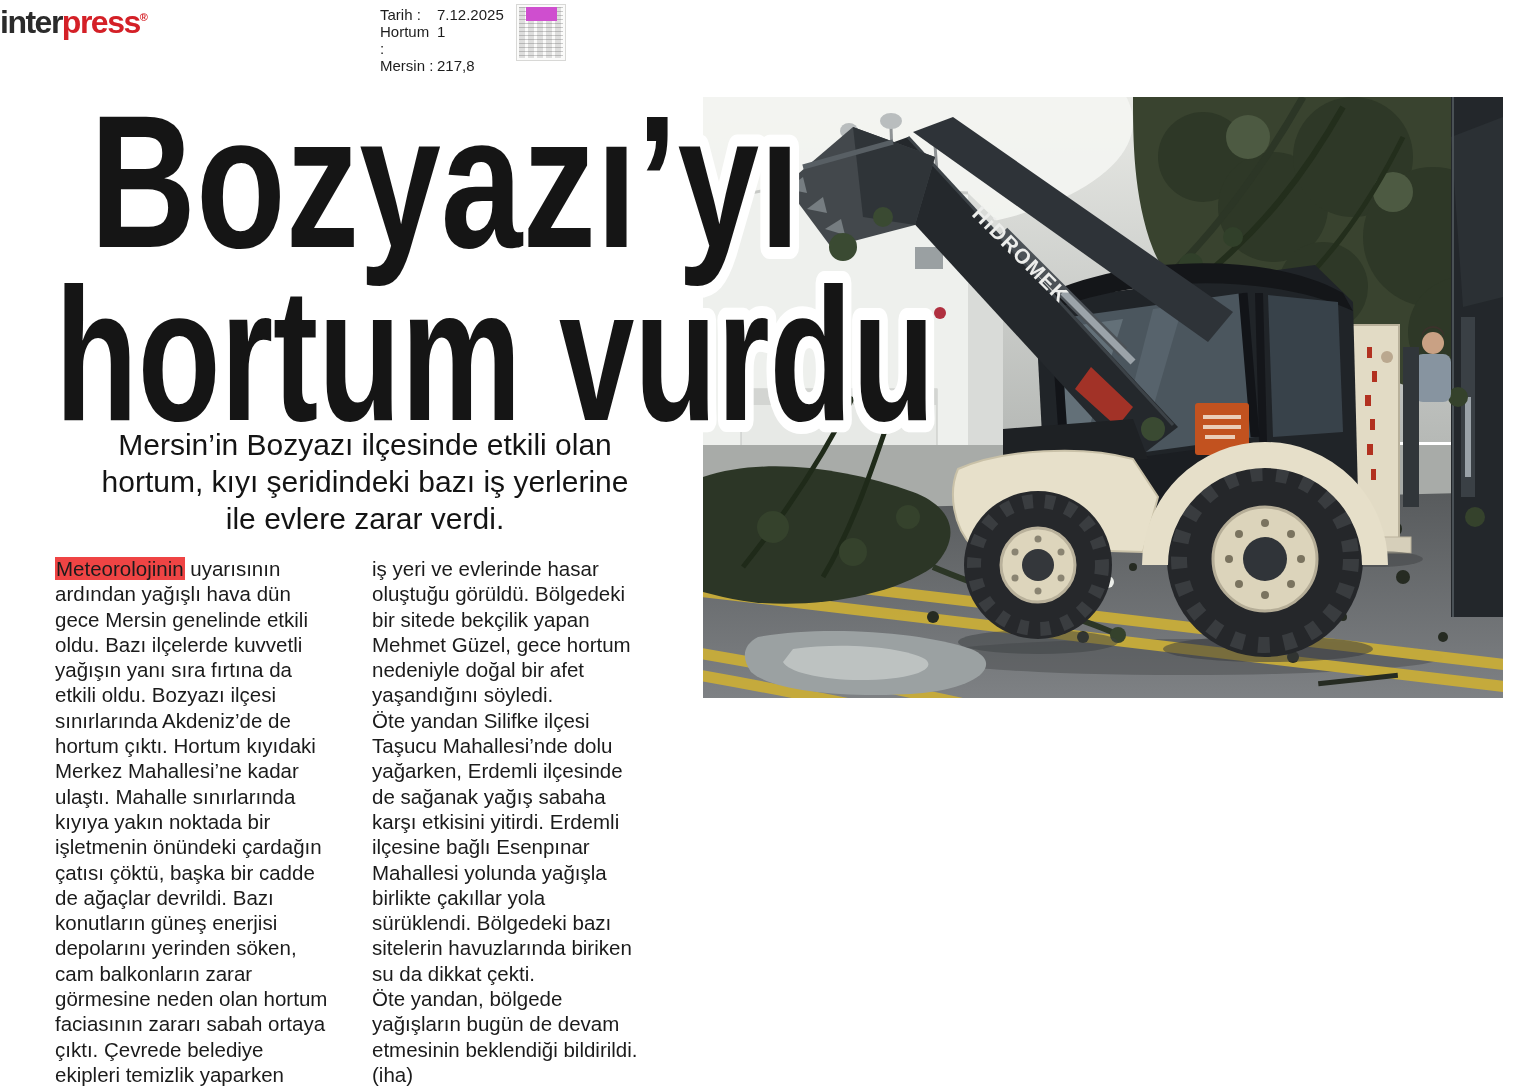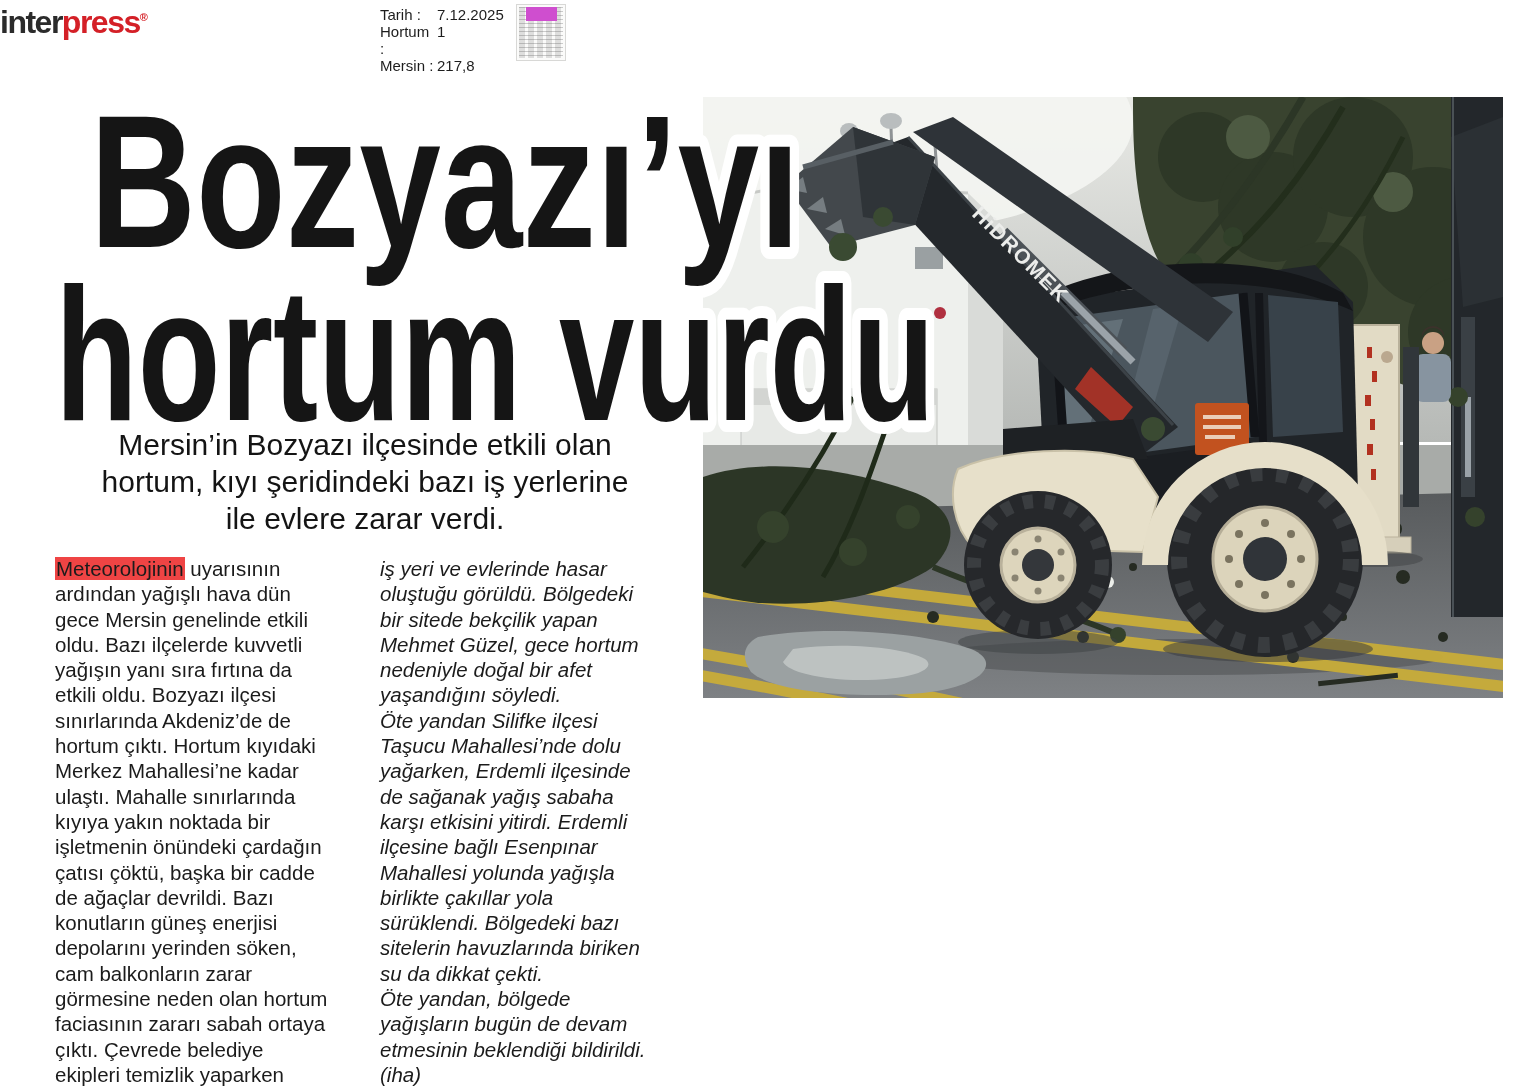--- a/index.html
+++ b/index.html
@@ -22,21 +22,21 @@
       repeating-linear-gradient(to bottom, rgba(90,90,90,.30) 0 1px, transparent 1px 4px),
       repeating-linear-gradient(to right, rgba(120,120,120,.22) 0 6px, transparent 6px 9px);}
   .thumb .mag{position:absolute;left:9px;top:2px;width:31px;height:14px;background:#cf4ecf;}
 
   
   .headline-svg{position:absolute;left:40px;top:90px;width:920px;height:345px;z-index:3;}
   .subhead{position:absolute;left:35px;top:426px;width:660px;text-align:center;
     font-size:30px;line-height:37px;color:#141414;white-space:pre;z-index:2;}
   .col{position:absolute;top:556px;font-size:20.5px;line-height:25.3px;color:#1b1b1b;white-space:pre;}
   .col.left{left:55px;width:300px;}
-  .col.right{left:380px;width:312px;font-style:italic;}
+  .col.right{left:372px;width:312px;}
   .hl{background:#ef4444;padding:0 1px;}
 
   .photo{position:absolute;left:703px;top:97px;width:800px;height:601px;z-index:1;}
 </style>
 </head>
 <body>
 
 <div class="page">
 
   <div class="logo"><span>inter</span><span class="press">press</span><span class="reg">®</span></div>

